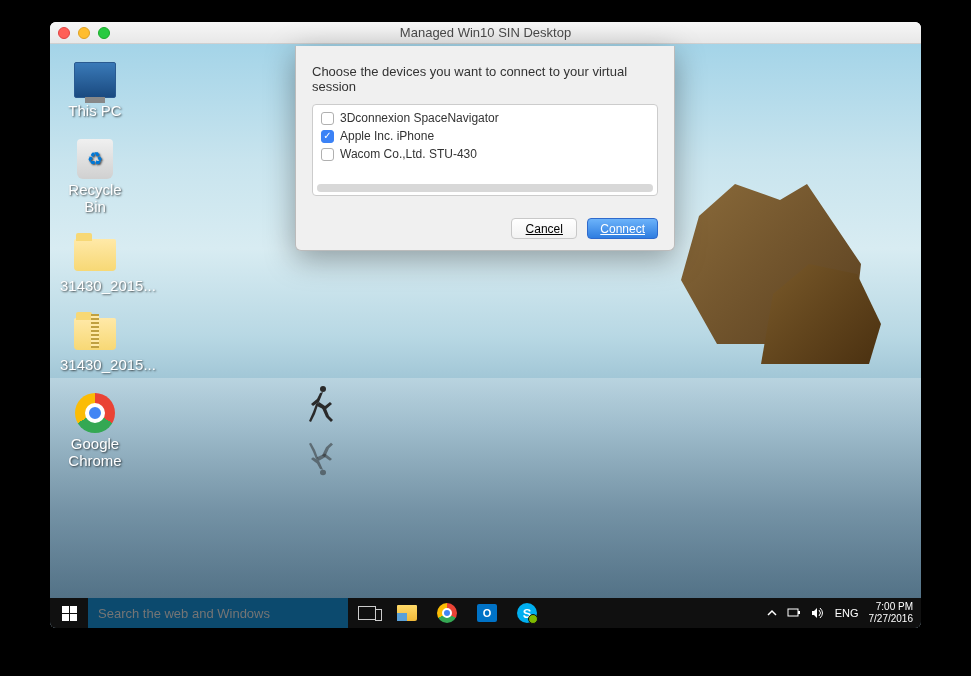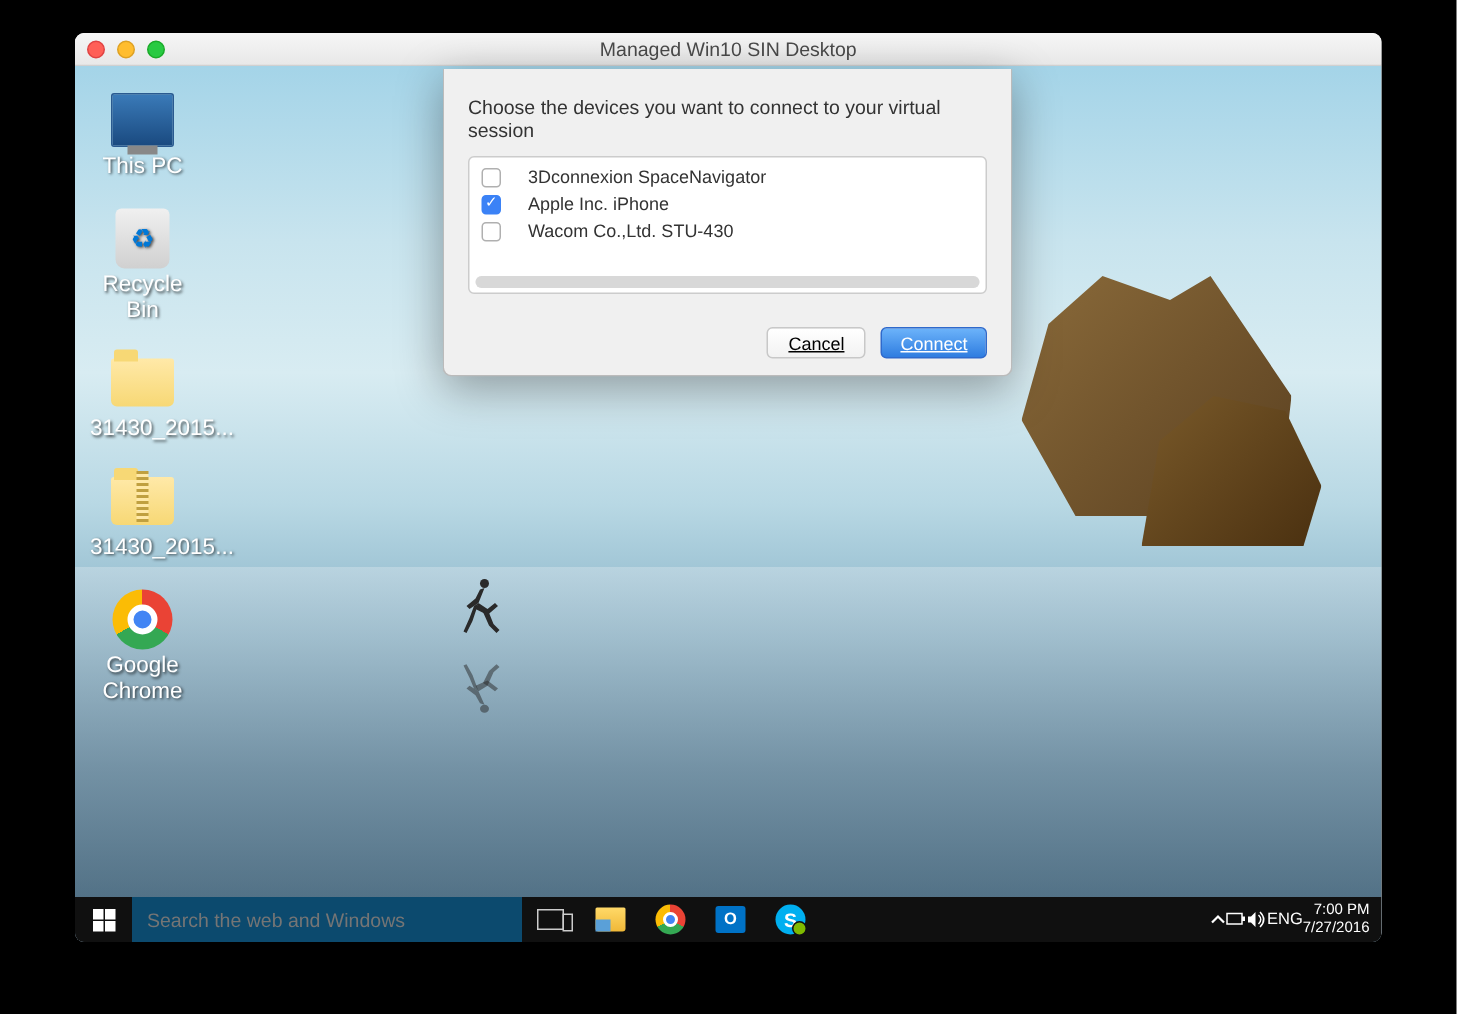--- a/index.html
+++ b/index.html
@@ -357,20 +357,21 @@
       right: -1px;
       width: 8px;
       height: 8px;
       background: #7fba00;
       border: 1px solid #101010;
       border-radius: 50%;
     }
     .tray {
       margin-left: auto;
       display: flex;
+      gap: 10px;
       padding-right: 8px;
       font-size: 11px;
     }
     .tray-icon {
       cursor: pointer;
       color: #fff;
       display: flex;
       align-items: center;
     }
     .clock {
@@ -401,21 +402,21 @@
       background: #fff;
       border: 1px solid #ccc;
       border-radius: 4px;
       min-height: 92px;
       padding: 4px 2px 2px;
       position: relative;
     }
     .device-row {
       display: flex;
       align-items: center;
-      gap: 18px;
+      gap: 6px;
       padding: 0 6px;
       height: 18px;
       font-size: 12px;
       color: #333;
     }
     .mac-checkbox {
       width: 13px;
       height: 13px;
       border: 1px solid #b0b0b0;
       border-radius: 3px;

